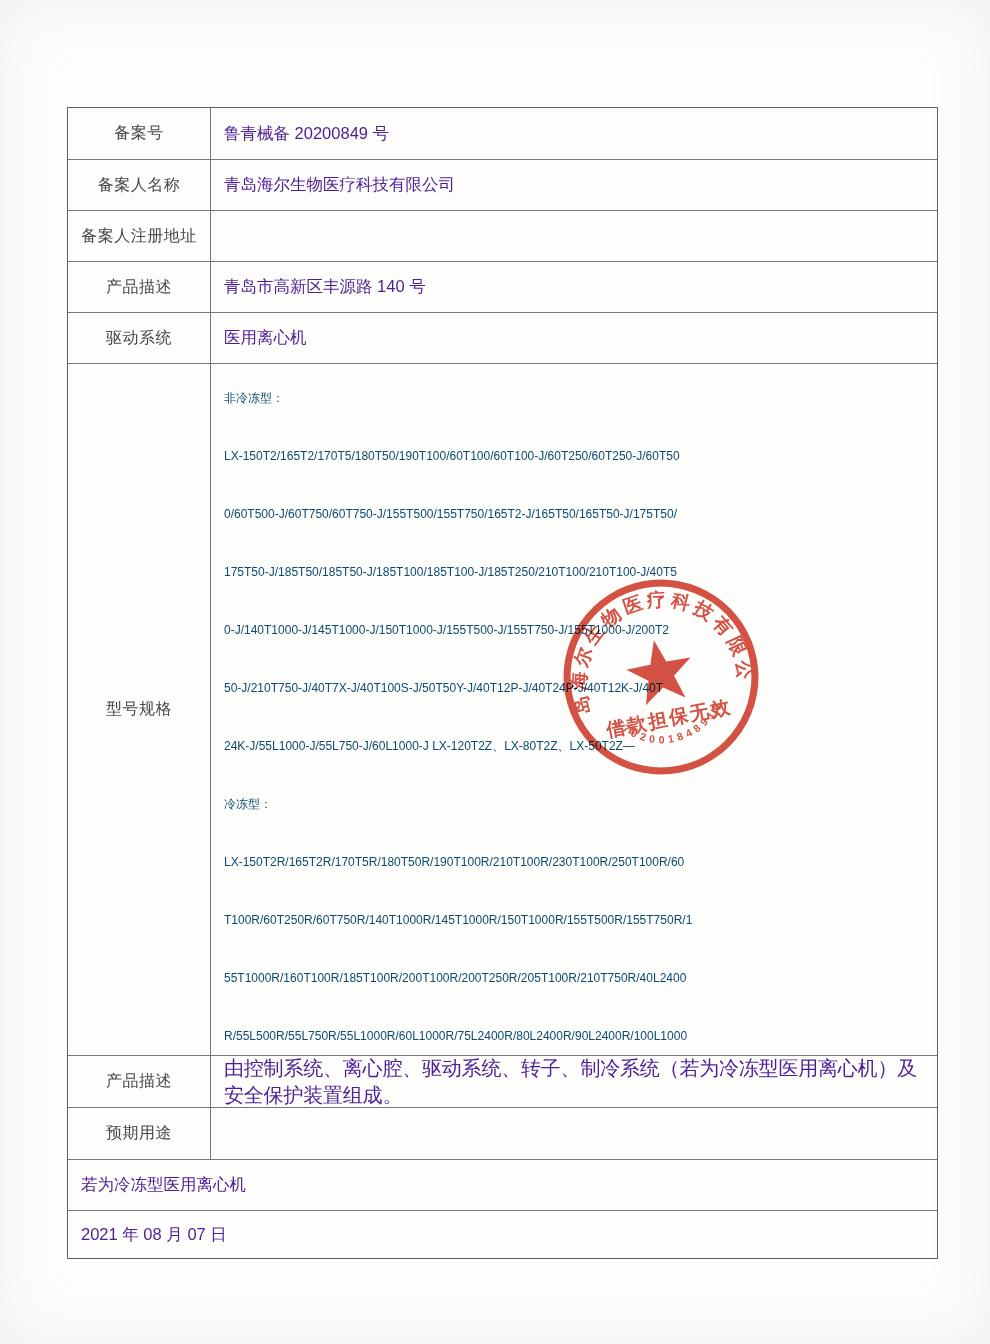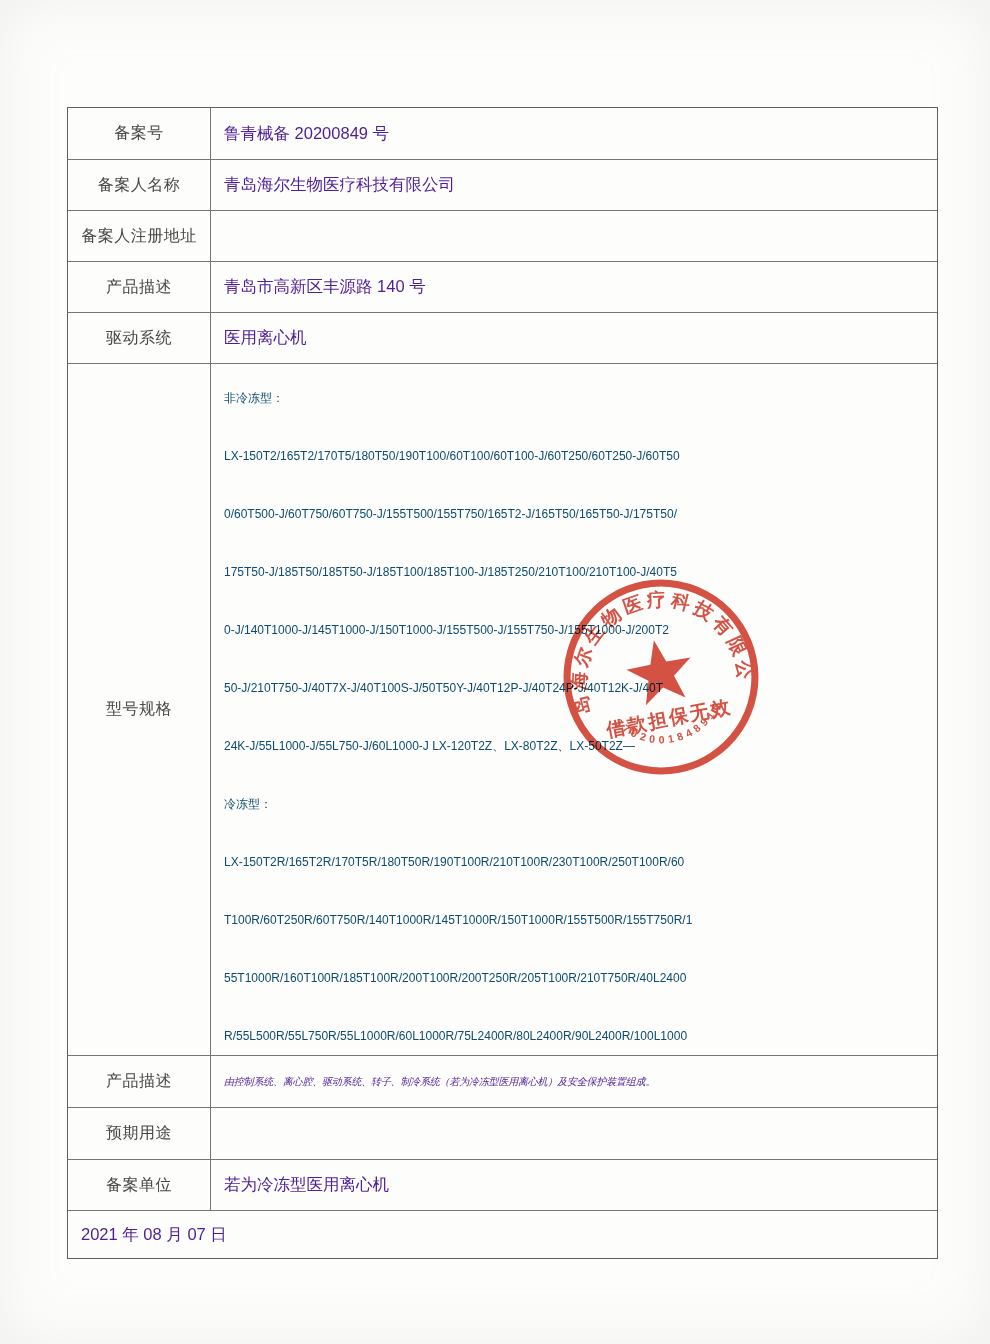--- a/index.html
+++ b/index.html
@@ -56,21 +56,21 @@
   .row-models { height: 692px; }
   .row-models .cell-value {
     align-items: flex-start;
     padding-top: 5px;
     white-space: pre-line;
     line-height: 58px;
     font-size: 12px;
     color: #0c4a6e;
     overflow: hidden;
   }
-  .row-desc .cell-value { font-size: 10px; letter-spacing: -0.2px; font-style: italic; }
+  .row-desc .cell-value { font-size: 20px; letter-spacing: -0.2px; }
 
   
   .stamp {
     position: absolute;
     left: 560px;
     top: 576px;
     width: 202px;
     height: 202px;
     transform: rotate(-11deg);
     mix-blend-mode: multiply;
@@ -131,21 +131,20 @@
     <div class="row row-desc h52">
       <div class="cell-label">产品描述</div>
       <div class="cell-value">由控制系统、离心腔、驱动系统、转子、制冷系统（若为冷冻型医用离心机）及安全保护装置组成。</div>
     </div>
 
     <div class="row h52">
       <div class="cell-label">预期用途</div>
     </div>
 
     <div class="row h51">
-      <div class="cell-label">备案单位</div>
       <div class="cell-value">若为冷冻型医用离心机</div>
     </div>
 
     <div class="row h48">
       <div class="cell-value">2021 年 08 月 07 日</div>
     </div>
 
   </div>
 
   <div class="stamp">

